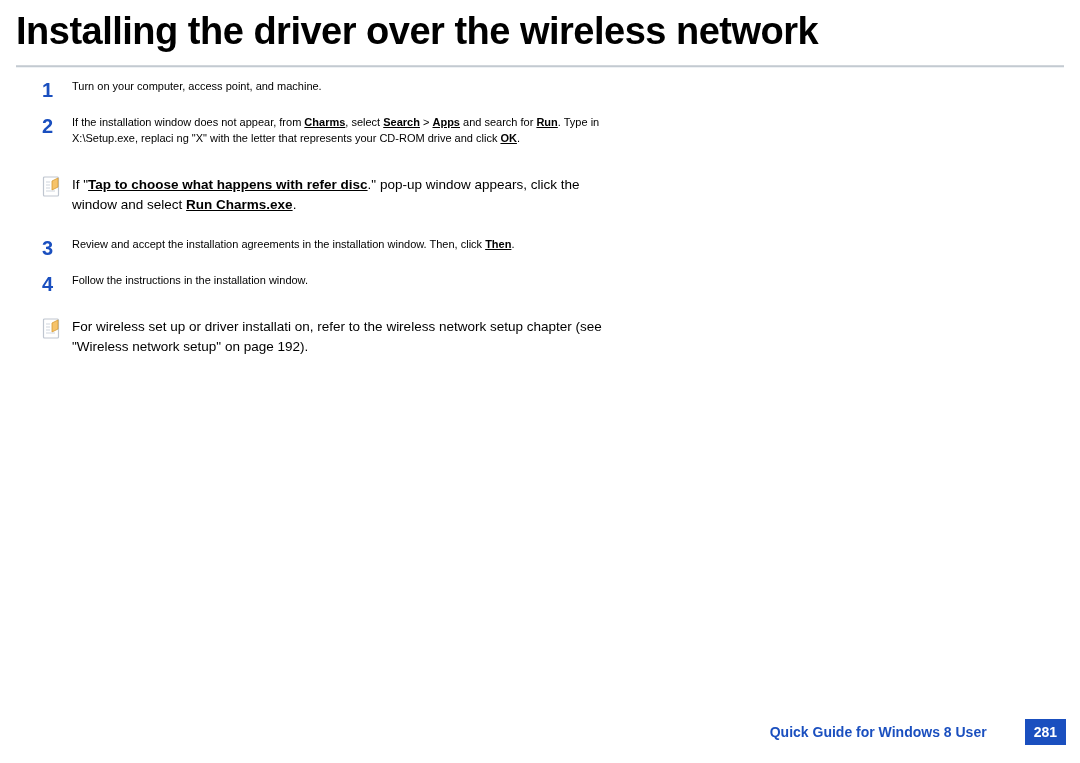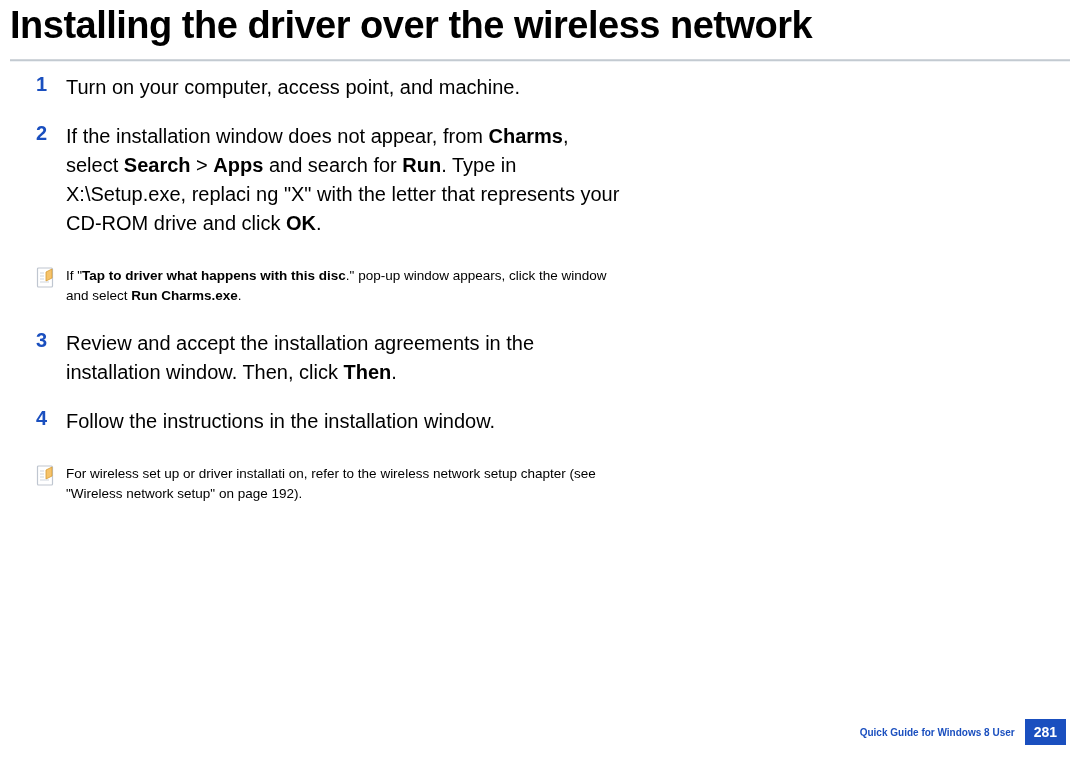--- a/index.html
+++ b/index.html
@@ -10,21 +10,21 @@
     height: 763px;
     font-family: Arial, Helvetica, sans-serif;
     background: #fff;
     color: #000;
     overflow: hidden;
   }
   .page {
     width: 1080px;
     height: 763px;
     position: relative;
-    padding: 0;
+    padding: 6px;
   }
   .title {
     font-family: "Segoe UI", Arial, sans-serif;
     font-weight: 700;
     font-size: 38px;
     padding: 4px 10px 8px 10px;
     letter-spacing: -0.5px;
   }
   .rule-wrap {
     padding: 0 10px;
@@ -49,21 +49,21 @@
     width: 30px;
     flex: 0 0 30px;
     color: #1a4fbf;
     font-weight: 700;
     font-size: 20px;
     font-family: "Segoe UI", Arial, sans-serif;
     line-height: 1.1;
   }
   .step-body {
     flex: 1;
-    font-size: 20px;
+    font-size: 11px;
     line-height: 1.45;
   }
   .step-body p { margin: 0 0 10px 0; }
   .note {
     display: flex;
     align-items: flex-start;
     margin: 18px 0 22px 0;
   }
   .note-icon {
     width: 30px;
@@ -72,42 +72,43 @@
     justify-content: flex-start;
     align-items: flex-start;
     padding-top: 1px;
   }
   .note-icon svg { display: block; }
   .note-body {
     flex: 1;
     font-size: 13.5px;
     line-height: 1.5;
   }
-  .b { font-weight: 700; }
+  .b { font-weight: 700; text-decoration: underline; }
   .footer {
     position: absolute;
     right: 14px;
     bottom: 18px;
     display: flex;
     align-items: center;
     gap: 10px;
   }
   .footer-text {
     color: #1a4fbf;
     font-weight: 700;
     font-family: "Segoe UI", Arial, sans-serif;
-    font-size: 10px;
+    font-size: 14px;
   }
   .footer-badge {
     background: #1a4fbf;
     color: #fff;
     font-weight: 700;
     font-size: 14px;
     padding: 5px 9px;
     font-family: "Segoe UI", Arial, sans-serif;
+    margin-left: 28px;
   }
 </style>
 </head>
 <body>
 
 <div class="page">
 
   <div class="title">Installing the driver over the wireless network</div>
 
   <div class="rule-wrap">
@@ -137,21 +138,21 @@
         <svg width="20" height="22" viewBox="0 0 20 22">
           <rect x="1.5" y="1" width="15" height="19" rx="1" ry="1" fill="#fff" stroke="#bfc6d0" stroke-width="1.2"></rect>
           <path d="M10 5 L16 2 L16 11 L10 14 Z" fill="#f6c36a" stroke="#d59a32" stroke-width="0.8"></path>
           <line x1="4" y1="6" x2="8" y2="6" stroke="#cfd5dd" stroke-width="1"></line>
           <line x1="4" y1="9" x2="8" y2="9" stroke="#cfd5dd" stroke-width="1"></line>
           <line x1="4" y1="12" x2="8" y2="12" stroke="#cfd5dd" stroke-width="1"></line>
           <line x1="4" y1="15" x2="13" y2="15" stroke="#cfd5dd" stroke-width="1"></line>
         </svg>
       </div>
       <div class="note-body">
-        <span>If "</span><span class="b">Tap to driver what happens with this disc</span><span>." pop-up window appears, click the window and select </span><span class="b">Run Charms.exe</span><span>.</span>
+        <span>If "</span><span class="b">Tap to choose what happens with refer disc</span><span>." pop-up window appears, click the window and select </span><span class="b">Run Charms.exe</span><span>.</span>
       </div>
     </div>
 
     <div class="step">
       <div class="step-num">3</div>
       <div class="step-body">
         <p>
           <span>Review and accept the installation agreements in the installation window. Then, click </span><span class="b">Then</span><span>.</span>
         </p>
       </div>

